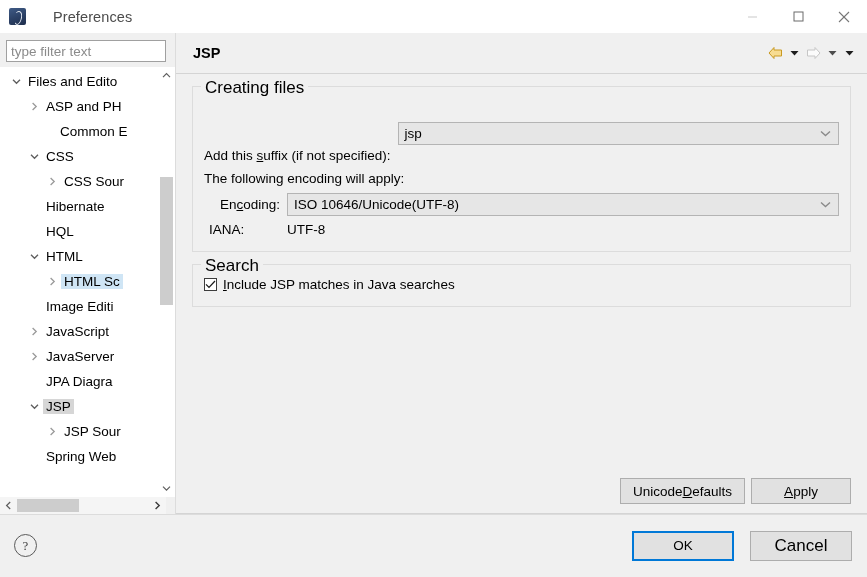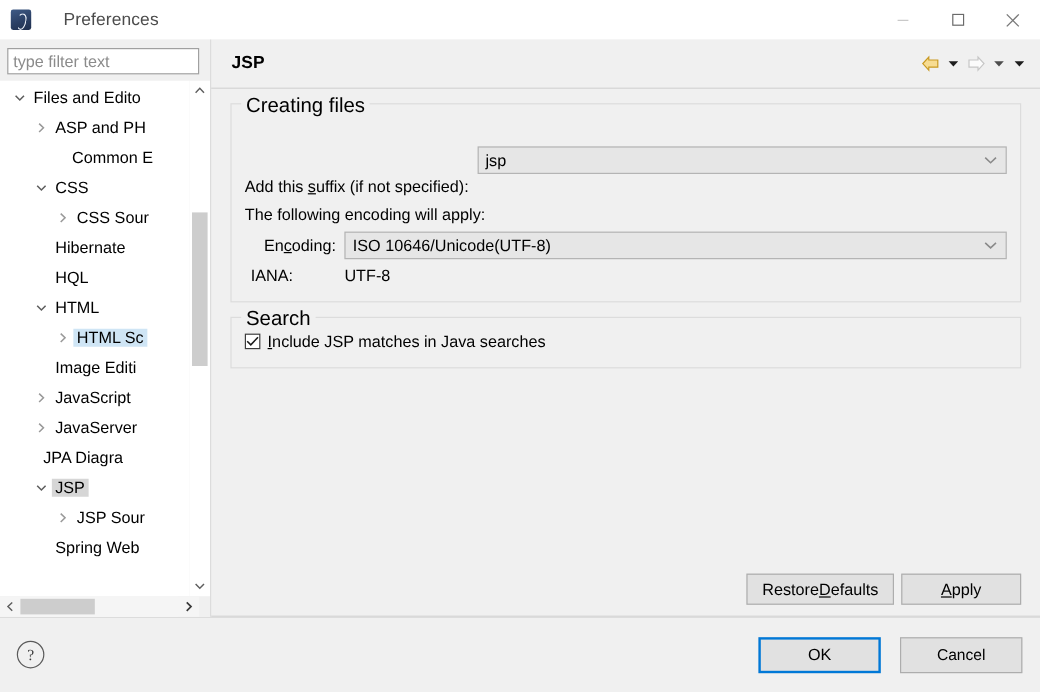--- a/index.html
+++ b/index.html
@@ -401,21 +401,21 @@
   }
   .btn-cancel {
     min-width: 102px;
     height: 30px;
     background: #e1e1e1;
     border: 1px solid #adadad;
     box-sizing: border-box;
     display: flex;
     align-items: center;
     justify-content: center;
-    font-size: 13px;
+    font-size: 17px;
   }
   .u { text-decoration: underline; }
 </style>
 </head>
 <body>
 
 <div class="titlebar">
   <div class="title-icon"></div>
   <div class="title-text">Preferences</div>
   <div class="win-buttons">
@@ -519,21 +519,21 @@
               <span class="tree-label"><span class="tree-label-hl">JavaScript</span></span>
             </div>
             <div class="tree-row" style="padding-left: 26px;">
               <span class="twisty">
                 <svg width="7" height="9" viewBox="0 0 7 9">
                   <polyline points="1.6,1 5.2,4.5 1.6,8" fill="none" stroke="#9a9a9a" stroke-width="1.3"></polyline>
                 </svg>
               </span>
               <span class="tree-label"><span class="tree-label-hl">JavaServer </span></span>
             </div>
-            <div class="tree-row" style="padding-left: 16px;">
+            <div class="tree-row" style="padding-left: 26px;">
               <span class="twisty blank"></span>
               <span class="tree-label"><span class="tree-label-hl">JPA Diagra</span></span>
             </div>
             <div class="tree-row sel-gray" style="padding-left: 26px;">
               <span class="twisty">
                 <svg width="9" height="7" viewBox="0 0 9 7">
                   <polyline points="1,1.8 4.5,5.3 8,1.8" fill="none" stroke="#5e5e5e" stroke-width="1.3"></polyline>
                 </svg>
               </span>
               <span class="tree-label"><span class="tree-label-hl">JSP</span></span>
@@ -669,21 +669,21 @@
                   <polyline points="1,4.4 4,7.4 10,1" fill="none" stroke="#1c1c1c" stroke-width="1.3"></polyline>
                 </svg>
             </span>
             <span><span class="u">I</span><span>nclude JSP matches in Java searches</span></span>
           </div>
         </div>
       </div>
 
       <div class="page-actions">
         <div class="btn wide">
-            <span>Restore </span>
+            <span>Unicode </span>
             <span class="u">D</span>
             <span>efaults</span>
           </div>
         <div class="btn">
             <span class="u">A</span>
             <span>pply</span>
           </div>
       </div>
       <div class="page-sep"></div>
     </div>

